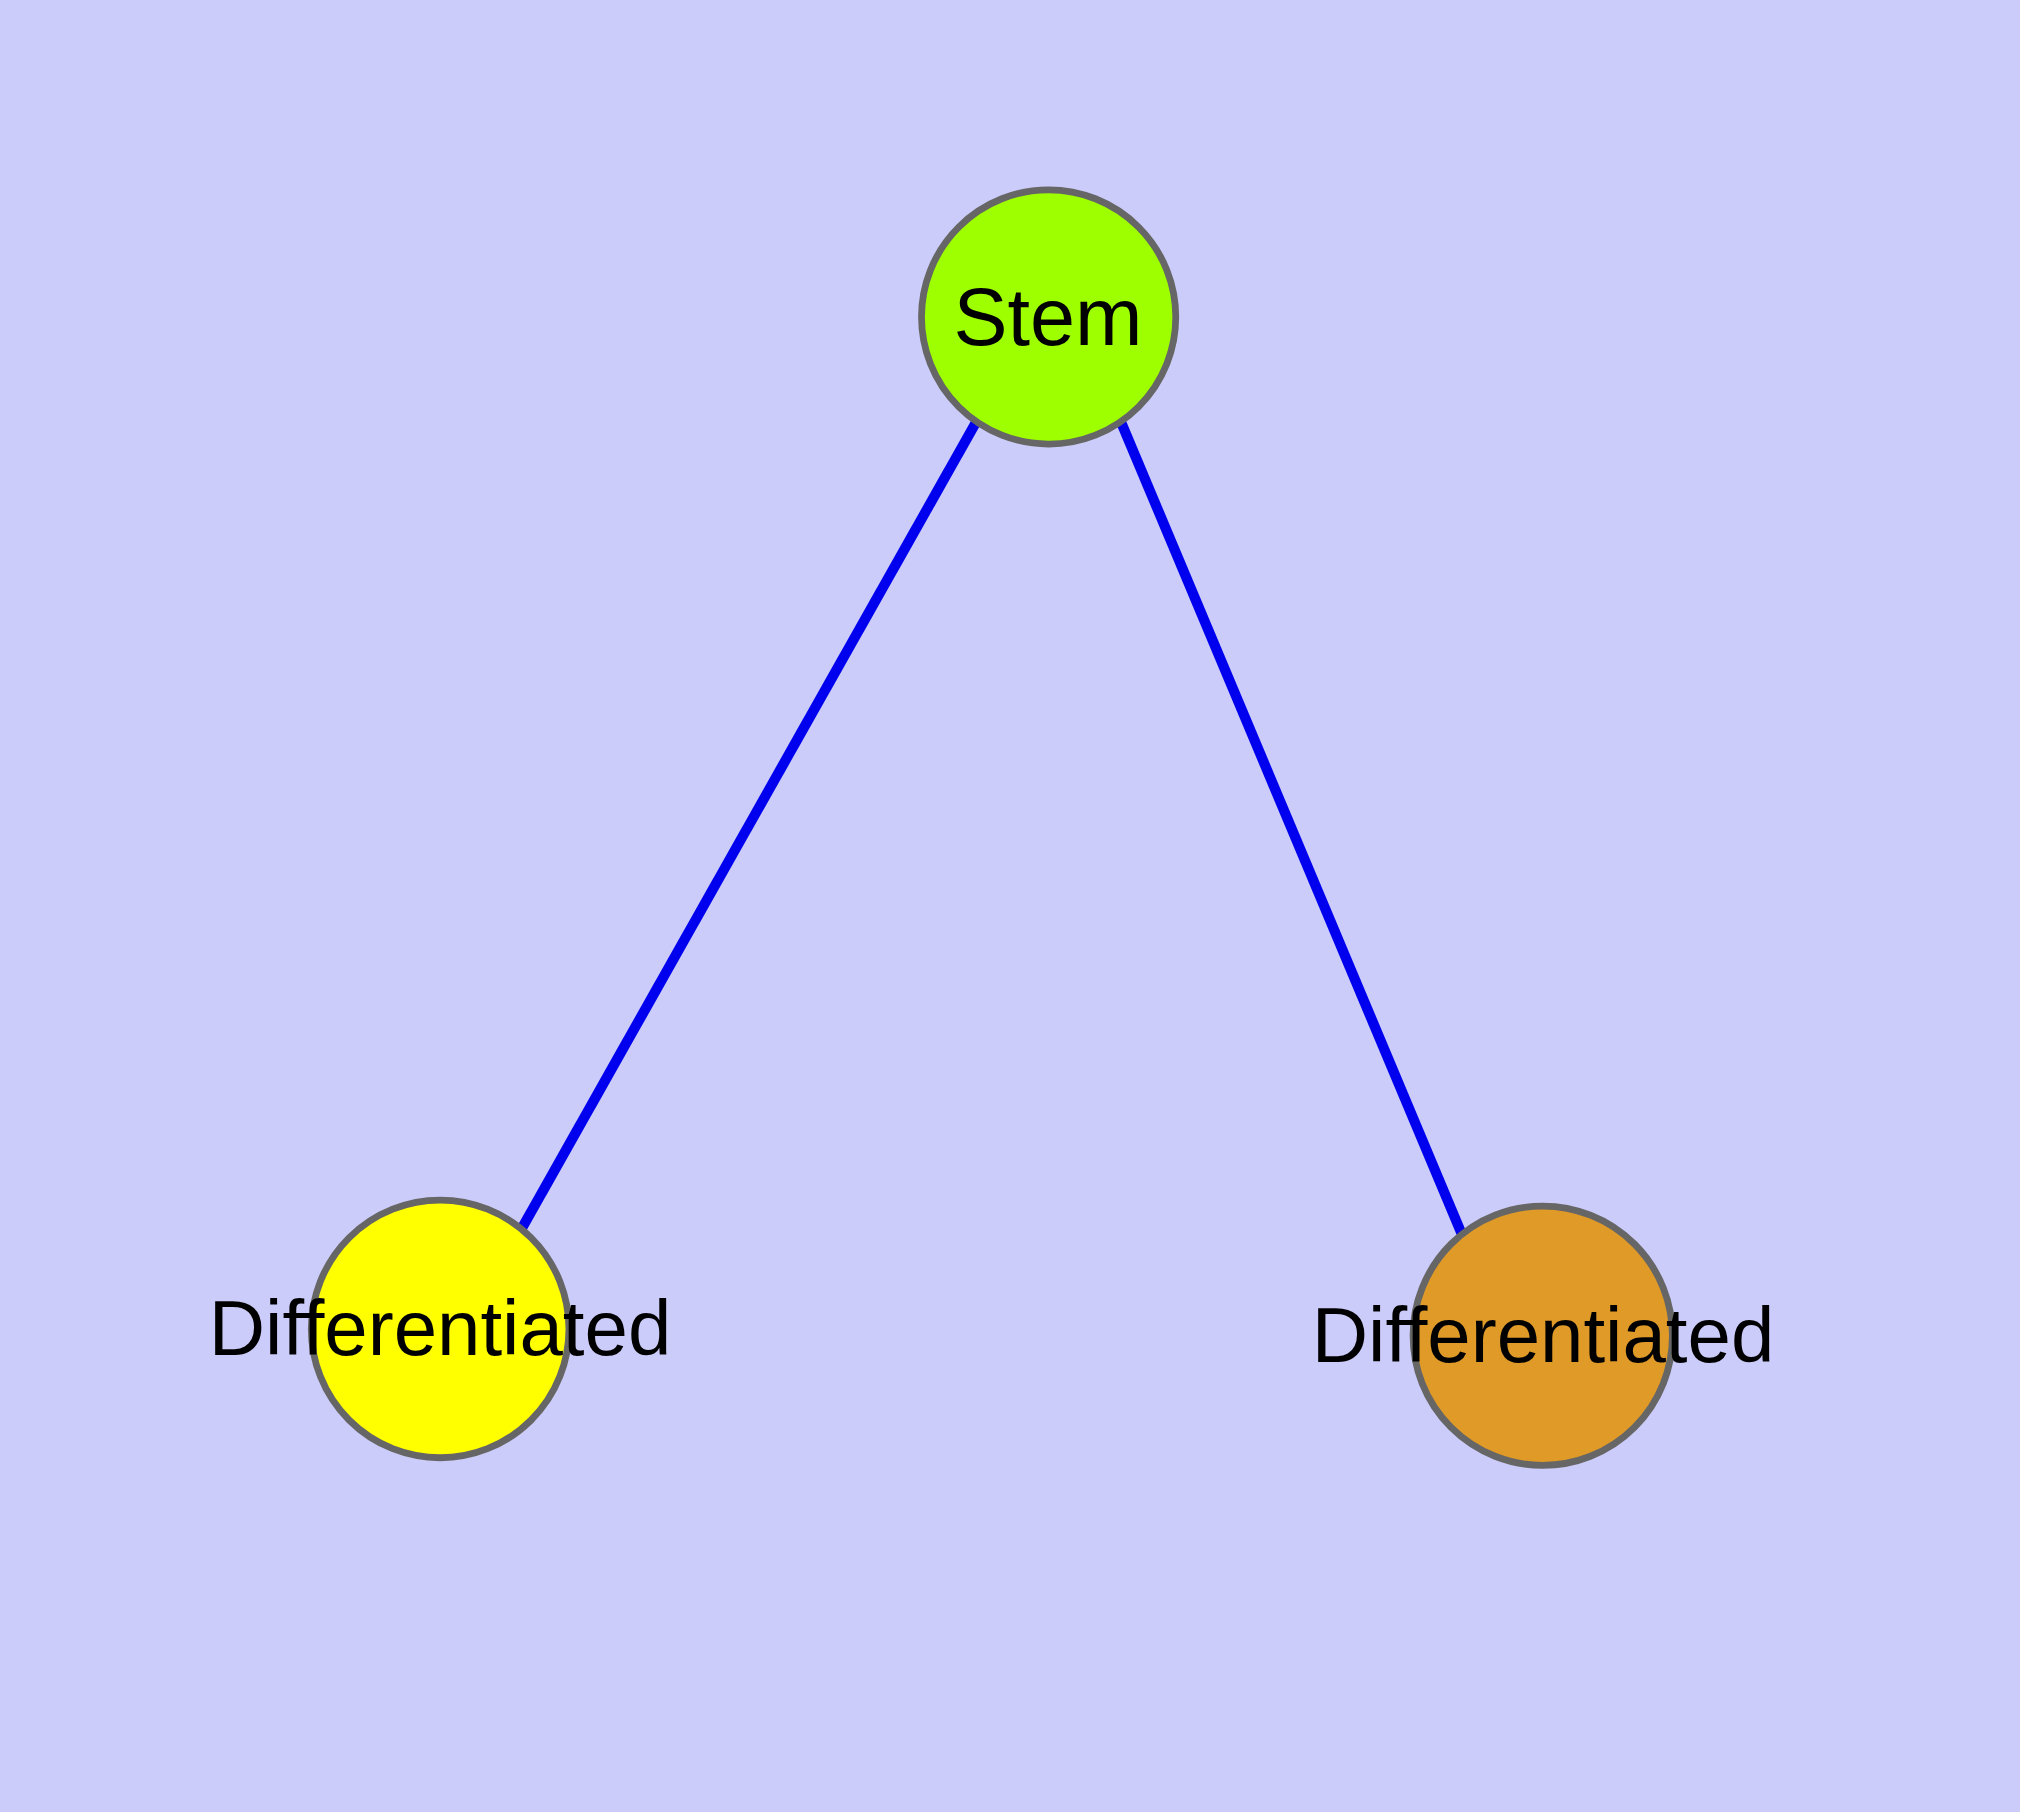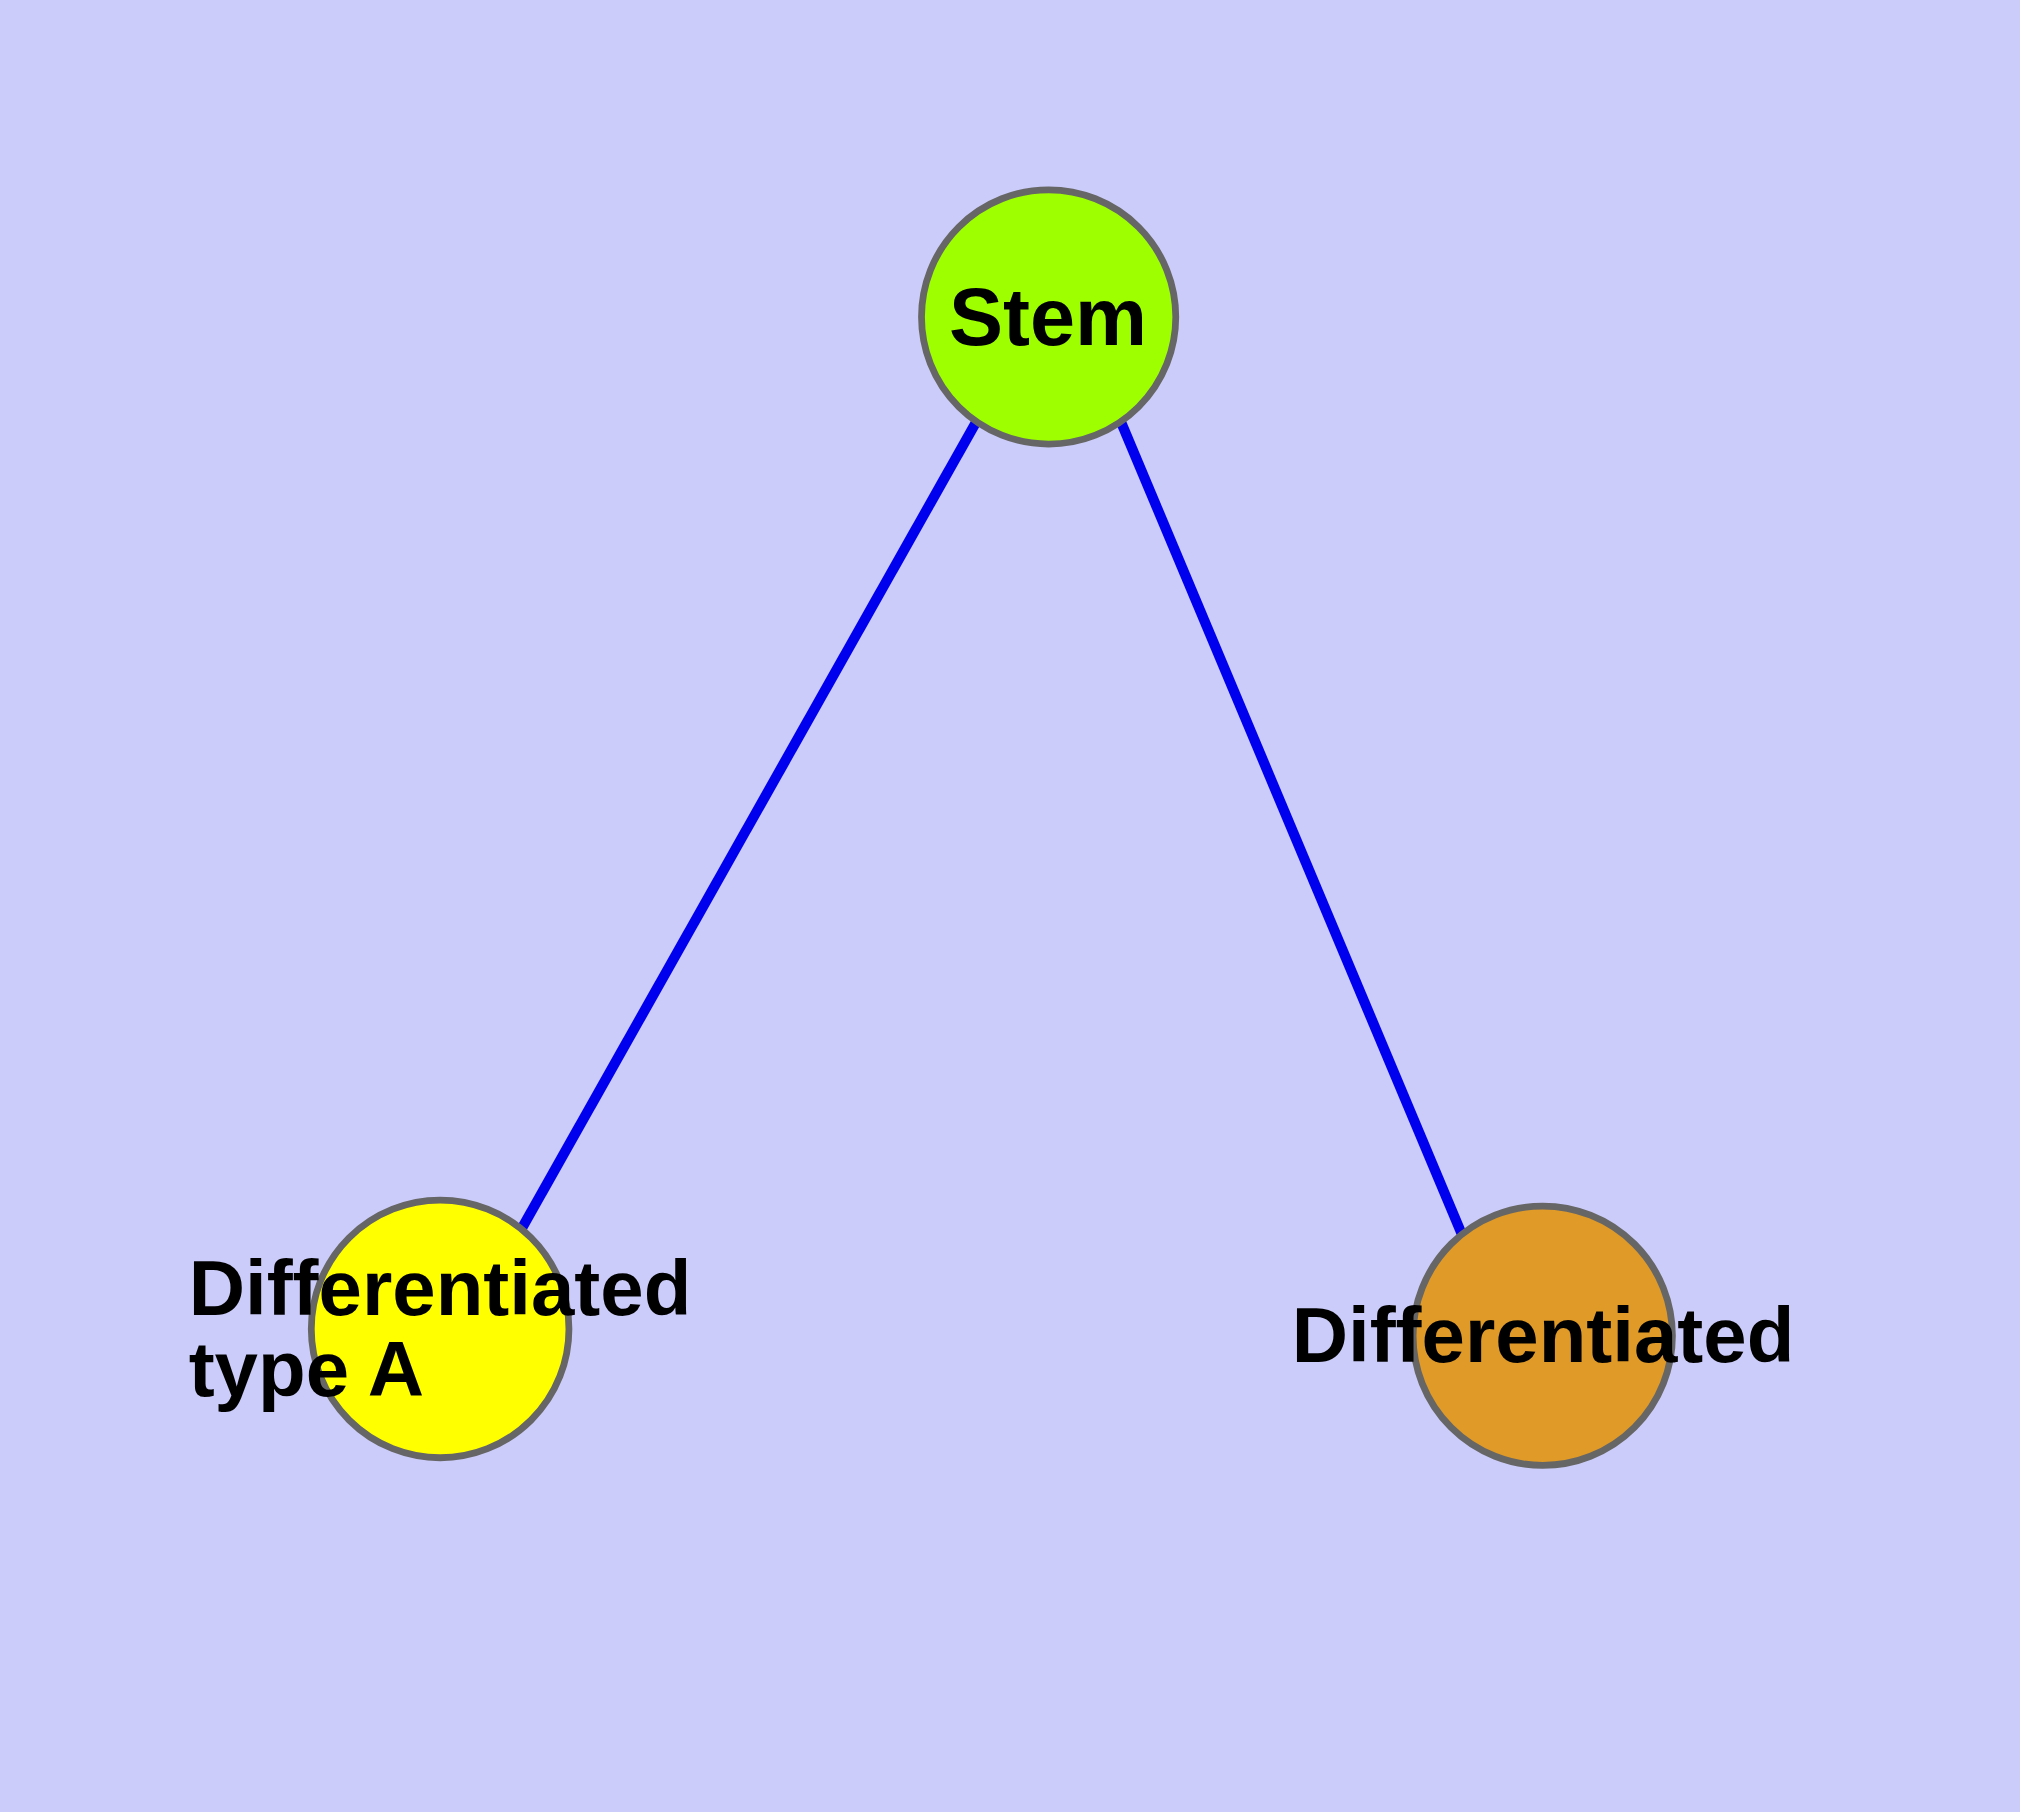--- a/index.html
+++ b/index.html
@@ -17,22 +17,23 @@
   }
   #graph-svg {
     position: absolute;
     left: 0;
     top: 0;
     width: 2021px;
     height: 1812px;
   }
   .node-label {
     position: absolute;
+    text-align: center;
     font-family: "Liberation Sans", sans-serif;
-    font-weight: bold;
+    font-weight: normal;
     color: #000000;
     white-space: nowrap;
     line-height: 1.04;
     pointer-events: none;
     transform: translate(-50%, -50%);
   }
   .node-label.stem   { font-size: 81px; }
   .node-label.leaf   { font-size: 78px; }
 </style>
 </head>
@@ -51,21 +52,20 @@
         <circle cx="1820" cy="1576" r="153" fill="#e09a28" stroke="#666666" stroke-width="8"></circle>
       </g>
   </svg>
 
   <div id="labels-layer">
       <div class="node-label stem" style="left: 1048px; top: 317px; font-size: 81px; color: rgb(0, 0, 0);">
         <div>Stem</div>
       </div>
       <div class="node-label leaf" style="left: 440px; top: 1329px; font-size: 78px; color: rgb(0, 0, 0);">
         <div>Differentiated</div>
-        <div>type A</div>
       </div>
       <div class="node-label leaf" style="left: 1543px; top: 1336px; font-size: 78px; color: rgb(0, 0, 0);">
         <div>Differentiated</div>
       </div>
     </div>
 
 </div>
 
 
 </body></html>

